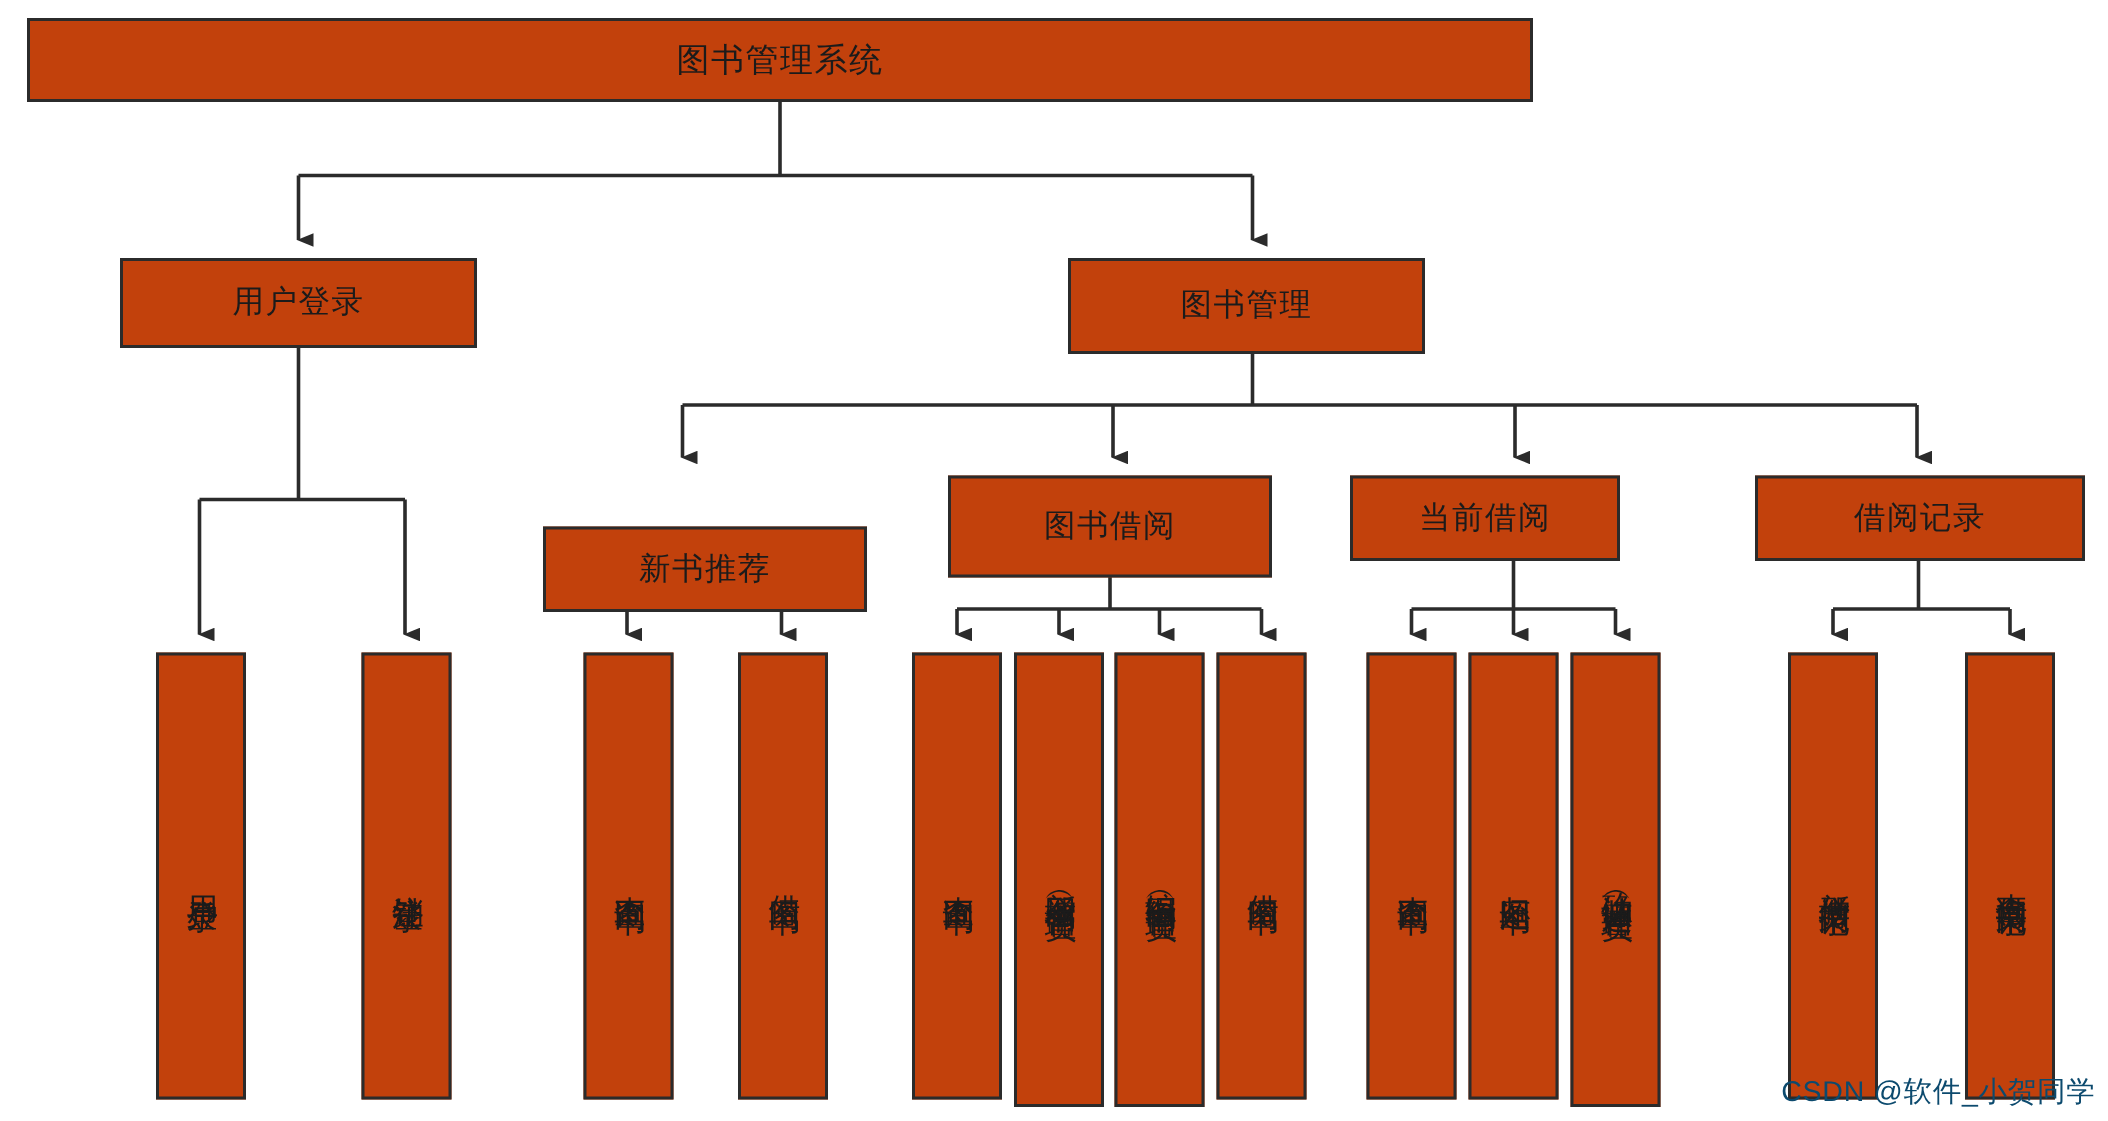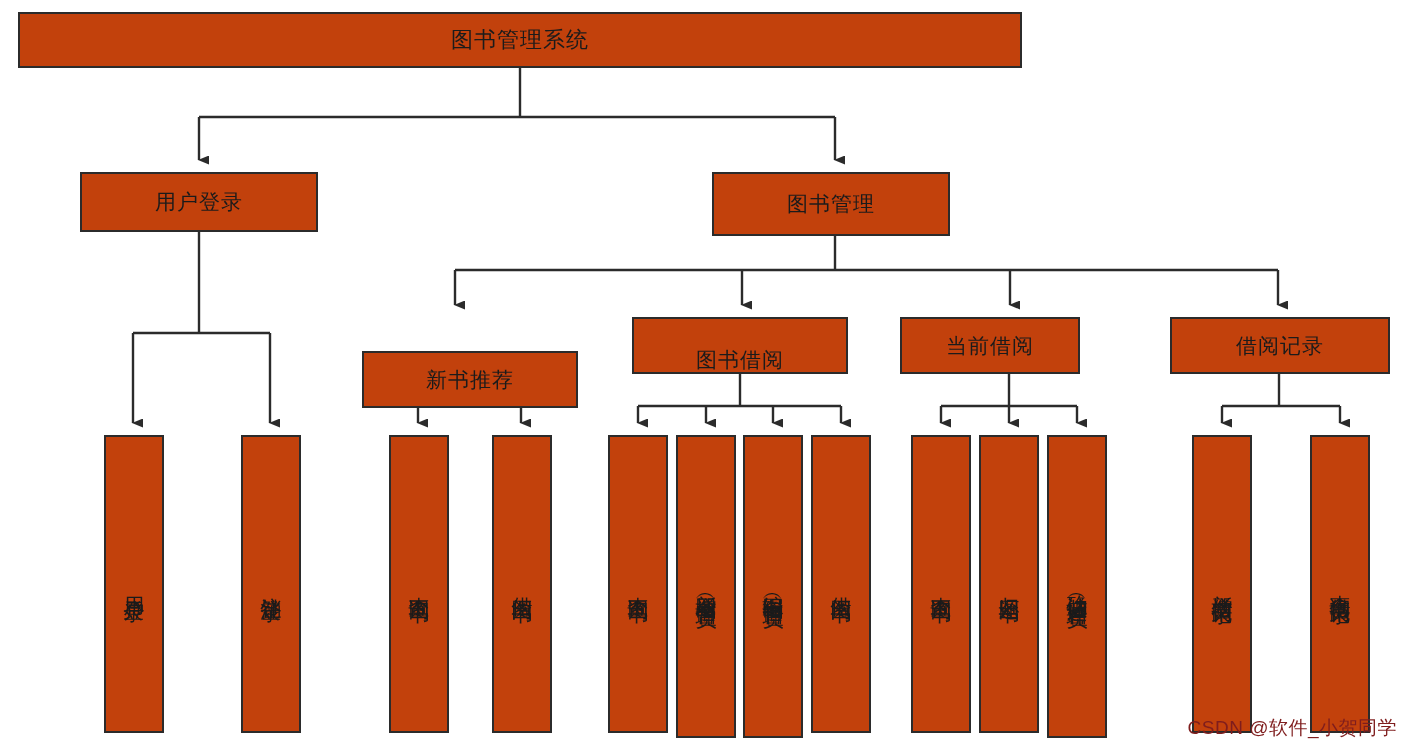--- a/index.html
+++ b/index.html
@@ -59,21 +59,21 @@
     writing-mode: vertical-rl;
     text-orientation: upright;
     white-space: nowrap;
     display: block;
   }
   .watermark {
     position: absolute;
     right: 8px;
     bottom: 6px;
     font-size: 19px;
-    color: #7f1d1d;
+    color: #0c4a6e;
     letter-spacing: 0.5px;
     white-space: nowrap;
     user-select: none;
   }
 </style>
 </head>
 <body>
 
 <div id="canvas">
 
@@ -136,21 +136,21 @@
   <div class="node horiz" style="left:80px; top:172px; width:238px; height:60px;">
     <span>用户登录</span>
   </div>
   <div class="node horiz" style="left:712px; top:172px; width:238px; height:64px;">
     <span>图书管理</span>
   </div>
 
   <div class="node horiz" style="left:362px; top:317px; width:216px; height:57px;margin-top:34px;">
     <span>新书推荐</span>
   </div>
-  <div class="node horiz" style="left:632px; top:317px; width:216px; height:57px;align-items:flex-end;">
+  <div class="node horiz" style="left:632px; top:317px; width:216px; height:68px;">
     <span>图书借阅</span>
   </div>
   <div class="node horiz" style="left:900px; top:317px; width:180px; height:57px;">
     <span>当前借阅</span>
   </div>
   <div class="node horiz" style="left:1170px; top:317px; width:220px; height:57px;">
     <span>借阅记录</span>
   </div>
 
   <div class="node vert" style="left:104px; top:435px; width:60px; height:298px;">

